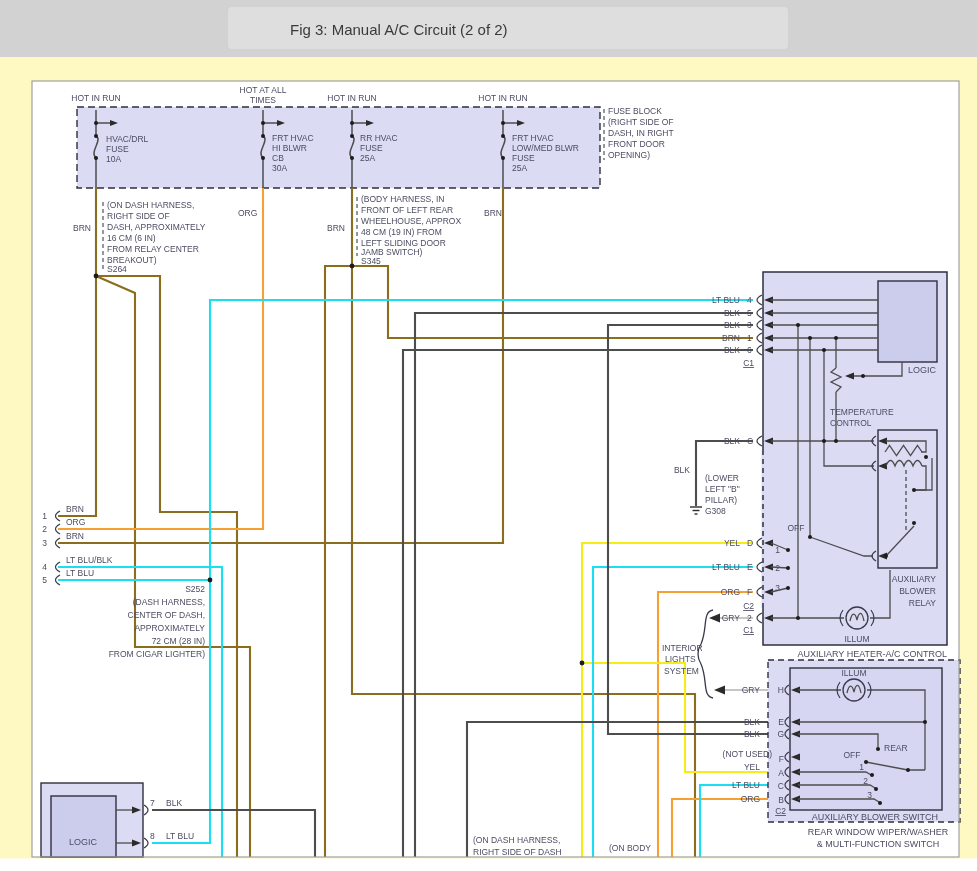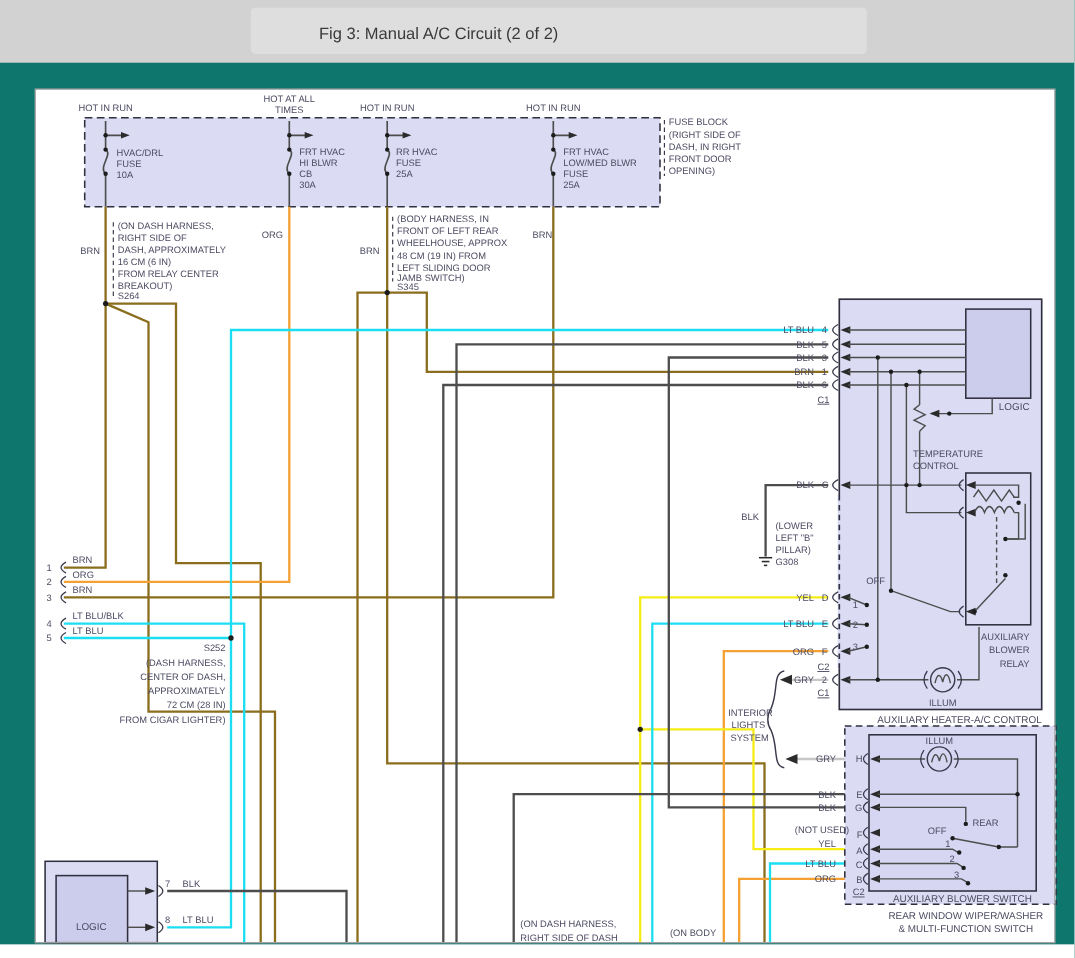--- a/index.html
+++ b/index.html
@@ -1,16 +1,16 @@
 <!DOCTYPE html>
 <html><head>
 <meta charset="utf-8">
 <style>
   html,body{margin:0;padding:0;background:#fff;}
-  .stage{position:relative;width:977px;height:871px;background:#0f766e;overflow:hidden;}
+  .stage{position:relative;width:977px;height:871px;background:#fef9c3;overflow:hidden;}
   svg{display:block;}
   text{font-family:"Liberation Sans","DejaVu Sans",sans-serif;font-size:8.5px;fill:#4c4c63;}
   .t15{font-size:15px;fill:#3a3a3a;}
   .t9{font-size:9px;}
   .wire{fill:none;stroke-width:2.1;}
   .blkwire{fill:none;stroke:#4d4d4d;stroke-width:1.5;}
   .inner{fill:none;stroke:#4d4d4d;stroke-width:1.3;}
   .arc{fill:none;stroke:#3a3a4d;stroke-width:1.2;}
   .dot{fill:#1c1c1c;}
   .ah{fill:#2b2b2b;}

